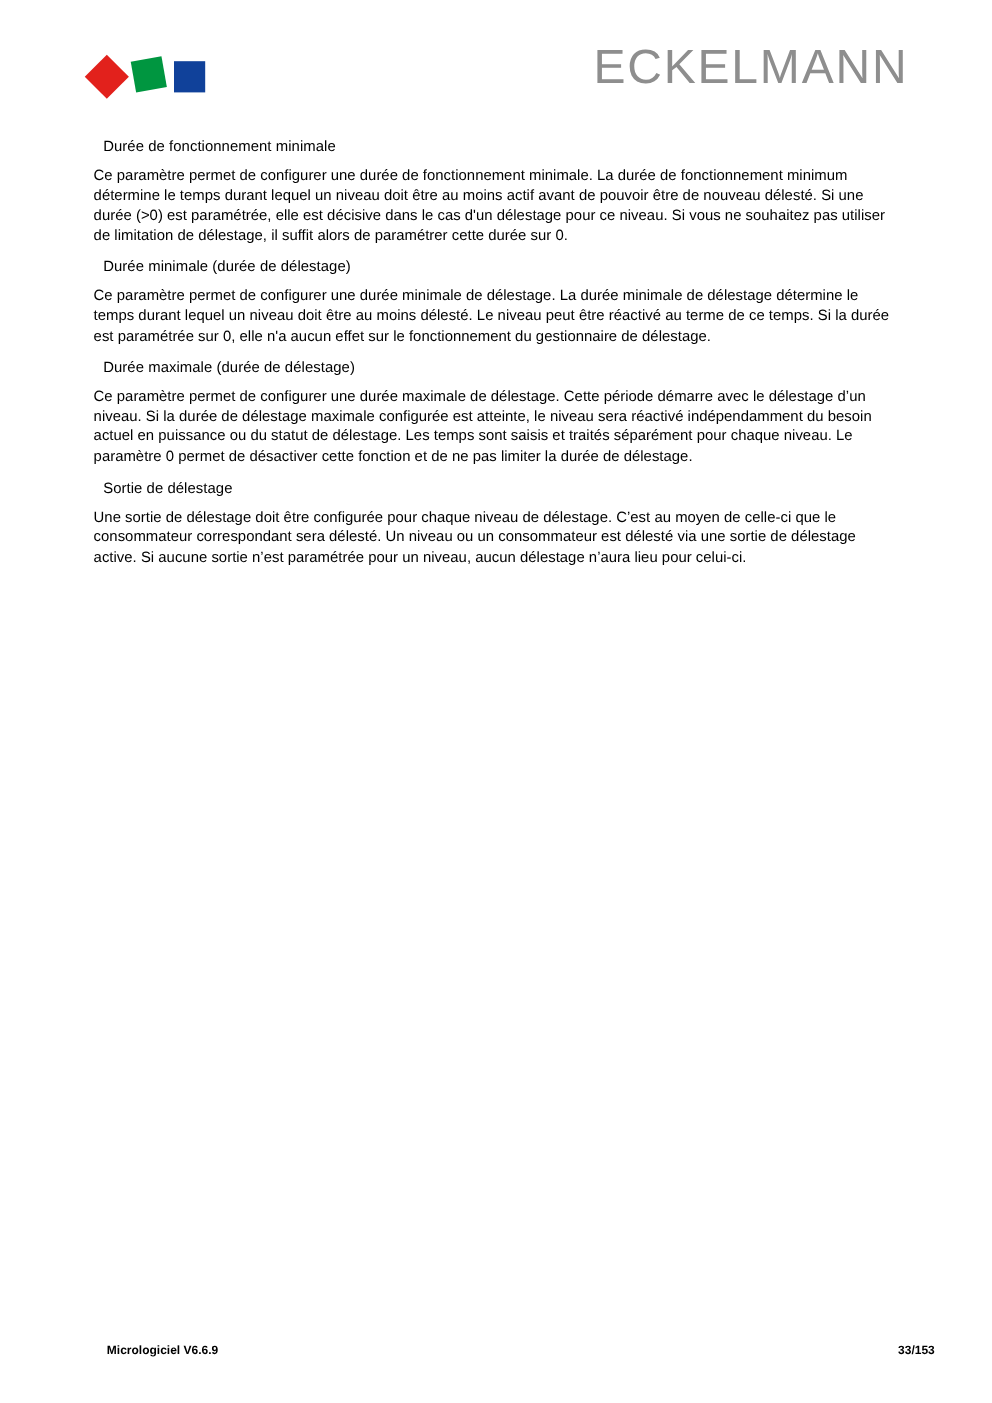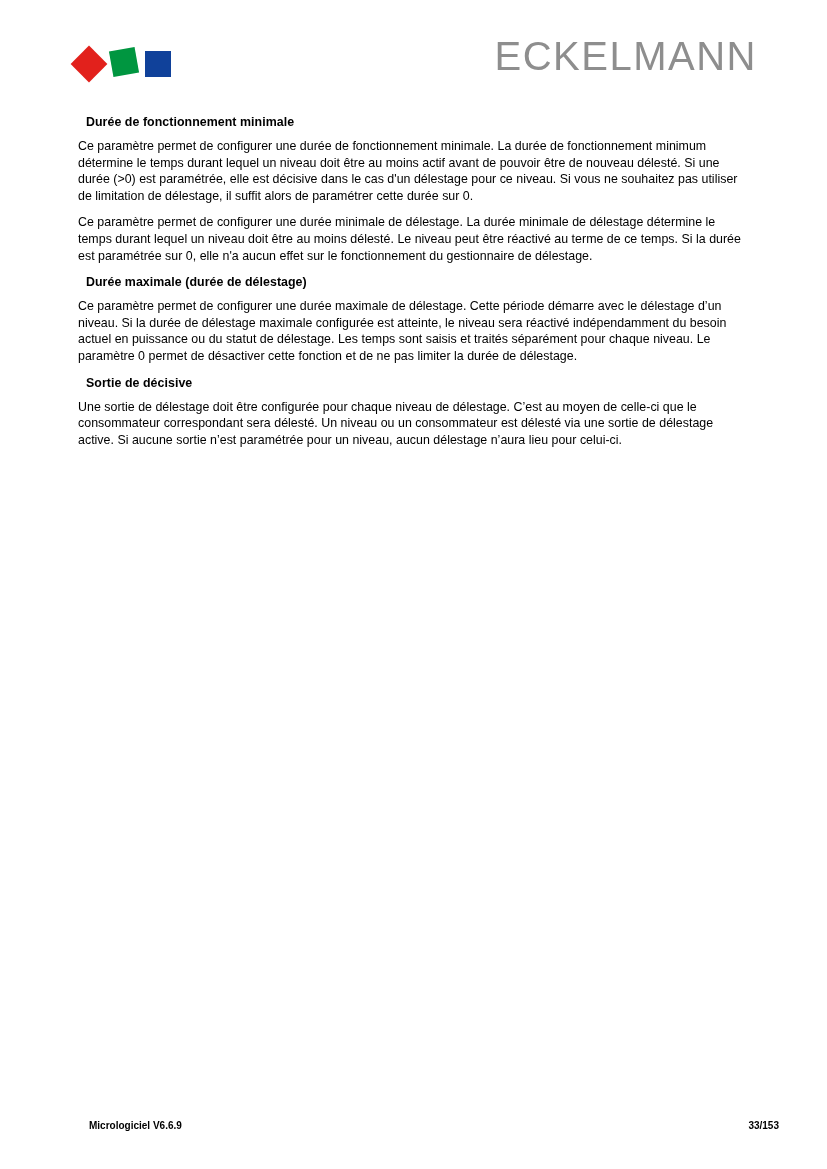--- a/index.html
+++ b/index.html
@@ -75,21 +75,21 @@
     position: absolute;
     left: 70px;
     top: 114px;
     width: 690px;
   }
   .sec {
     margin-bottom: 10px;
   }
   .sec h3 {
     font-size: 12.4px;
-    font-weight: bold;
+    font-weight: normal;
     margin: 0 0 1px 0;
     line-height: 16px;
     letter-spacing: 0.05px;
     padding-left: 16px;
   }
   .sec p {
     font-size: 12.4px;
     font-weight: normal;
     margin: 8px;
     line-height: 16.6px;
@@ -140,30 +140,31 @@
   </div>
 
   <div class="content">
 
     <div class="sec">
       <h3>Durée de fonctionnement minimale</h3>
       <p>Ce paramètre permet de configurer une durée de fonctionnement minimale. La durée de fonctionnement minimum détermine le temps durant lequel un niveau doit être au moins actif avant de pouvoir être de nouveau délesté. Si une durée (&gt;0) est paramétrée, elle est décisive dans le cas d'un délestage pour ce niveau. Si vous ne souhaitez pas utiliser de limitation de délestage, il suffit alors de paramétrer cette durée sur 0.</p>
     </div>
 
     <div class="sec">
+      <h3>Durée minimale (durée de délestage)</h3>
       <p>Ce paramètre permet de configurer une durée minimale de délestage. La durée minimale de délestage détermine le temps durant lequel un niveau doit être au moins délesté. Le niveau peut être réactivé au terme de ce temps. Si la durée est paramétrée sur 0, elle n'a aucun effet sur le fonctionnement du gestionnaire de délestage.</p>
     </div>
 
     <div class="sec">
       <h3>Durée maximale (durée de délestage)</h3>
       <p>Ce paramètre permet de configurer une durée maximale de délestage. Cette période démarre avec le délestage d’un niveau. Si la durée de délestage maximale configurée est atteinte, le niveau sera réactivé indépendamment du besoin actuel en puissance ou du statut de délestage. Les temps sont saisis et traités séparément pour chaque niveau. Le paramètre 0 permet de désactiver cette fonction et de ne pas limiter la durée de délestage.</p>
     </div>
 
     <div class="sec">
-      <h3>Sortie de décisive</h3>
+      <h3>Sortie de délestage</h3>
       <p>Une sortie de délestage doit être configurée pour chaque niveau de délestage. C’est au moyen de celle-ci que le consommateur correspondant sera délesté. Un niveau ou un consommateur est délesté via une sortie de délestage active. Si aucune sortie n’est paramétrée pour un niveau, aucun délestage n’aura lieu pour celui-ci.</p>
     </div>
 
   </div>
 
   <div class="footer">
     <div class="f-left">Micrologiciel V6.6.9</div>
     <div class="f-right">33/153</div>
   </div>
 

